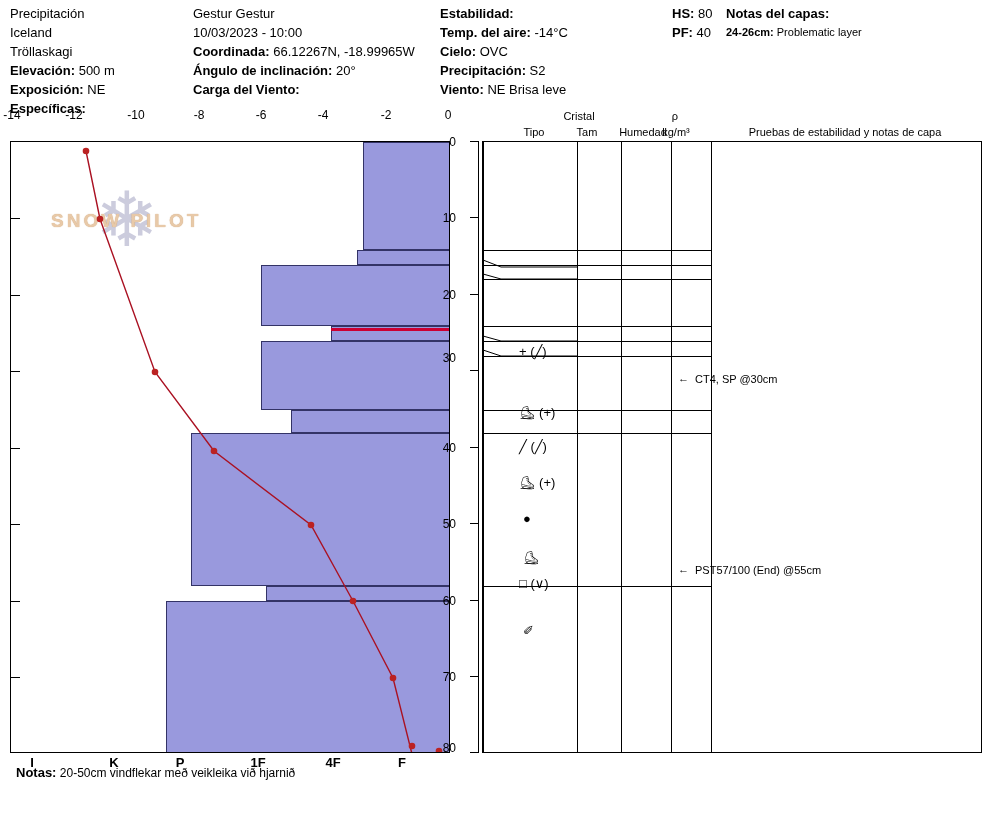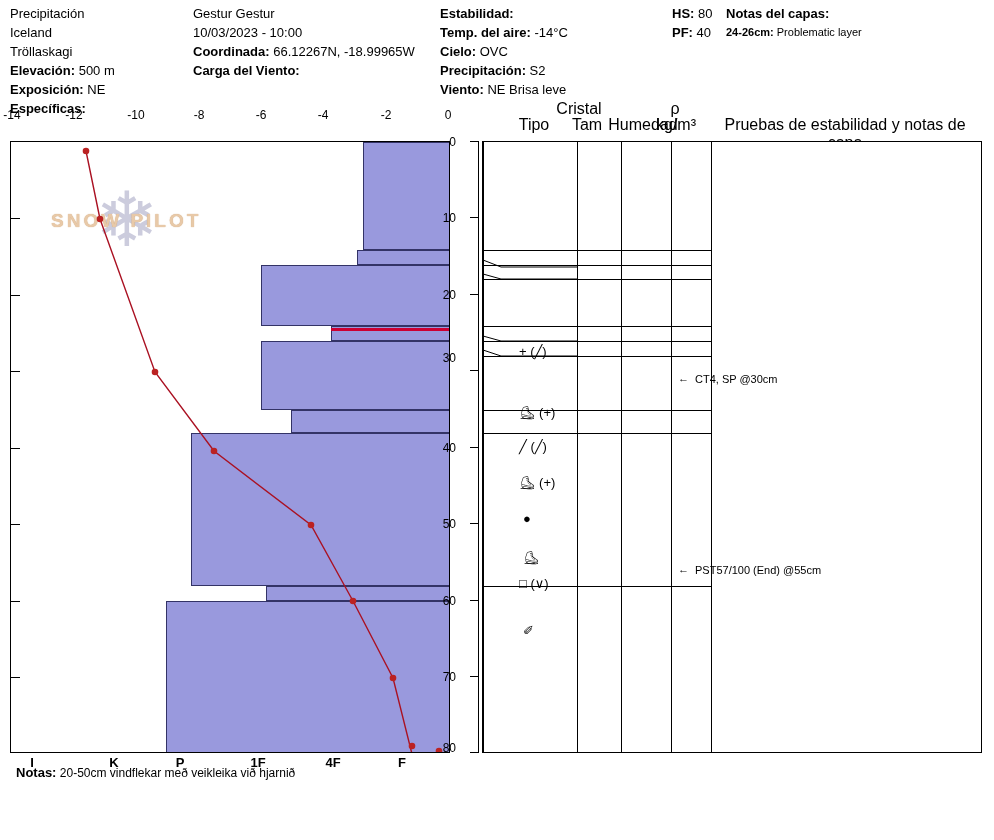--- a/index.html
+++ b/index.html
@@ -89,21 +89,21 @@
     position: absolute; left: 8px; top: 28px;
     font-size: 19px; font-weight: bold; letter-spacing: 3px;
     color: #e8c9a8; -webkit-text-stroke: 0px;
     text-shadow: 0 0 1px #c89b6a;
   }
   #watermark .flake {
     position: absolute; left: 52px; top: 0px; font-size: 76px; color: #ccccdd; line-height: 76px;
   }
 
   
-  #right-head { position: absolute; left: 482px; top: 100px; width: 500px; height: 32px; font-size: 16px; text-decoration: underline; }
+  #right-head { position: absolute; left: 482px; top: 110px; width: 500px; height: 32px; font-size: 11px; text-decoration: underline; }
   #right-head span { position: absolute; text-align: center; }
 
   #grid-frame {
     position: absolute; left: 482px; top: 141px;
     width: 500px; height: 612px;
     border: 1px solid #000; box-sizing: border-box; background: #fff;
   }
   .vline { position: absolute; top: 0; width: 1px; height: 100%; background: #000; }
   .gline { position: absolute; left: 0; height: 1px; background: #000; }
 
@@ -138,20 +138,24 @@
       <span class="lbl-b">Específicas:</span>
     </div>
   </div>
 
   <div class="hdr-col" id="col2">
     <div class="hdr-row">Gestur Gestur</div>
     <div class="hdr-row">10/03/2023 - 10:00</div>
     <div class="hdr-row">
       <span class="lbl-b">Coordinada:</span>
       <span class="val">66.12267N, -18.99965W</span>
+    </div>
+    <div class="hdr-row">
+      <span class="lbl-b">Ángulo de inclinación:</span>
+      <span class="val">20°</span>
     </div>
     <div class="hdr-row">
       <span class="lbl-b">Carga del Viento:</span>
       <span class="val"></span>
     </div>
   </div>
 
   <div class="hdr-col" id="col3">
     <div class="hdr-row">
       <span class="lbl-b">Estabilidad:</span>

